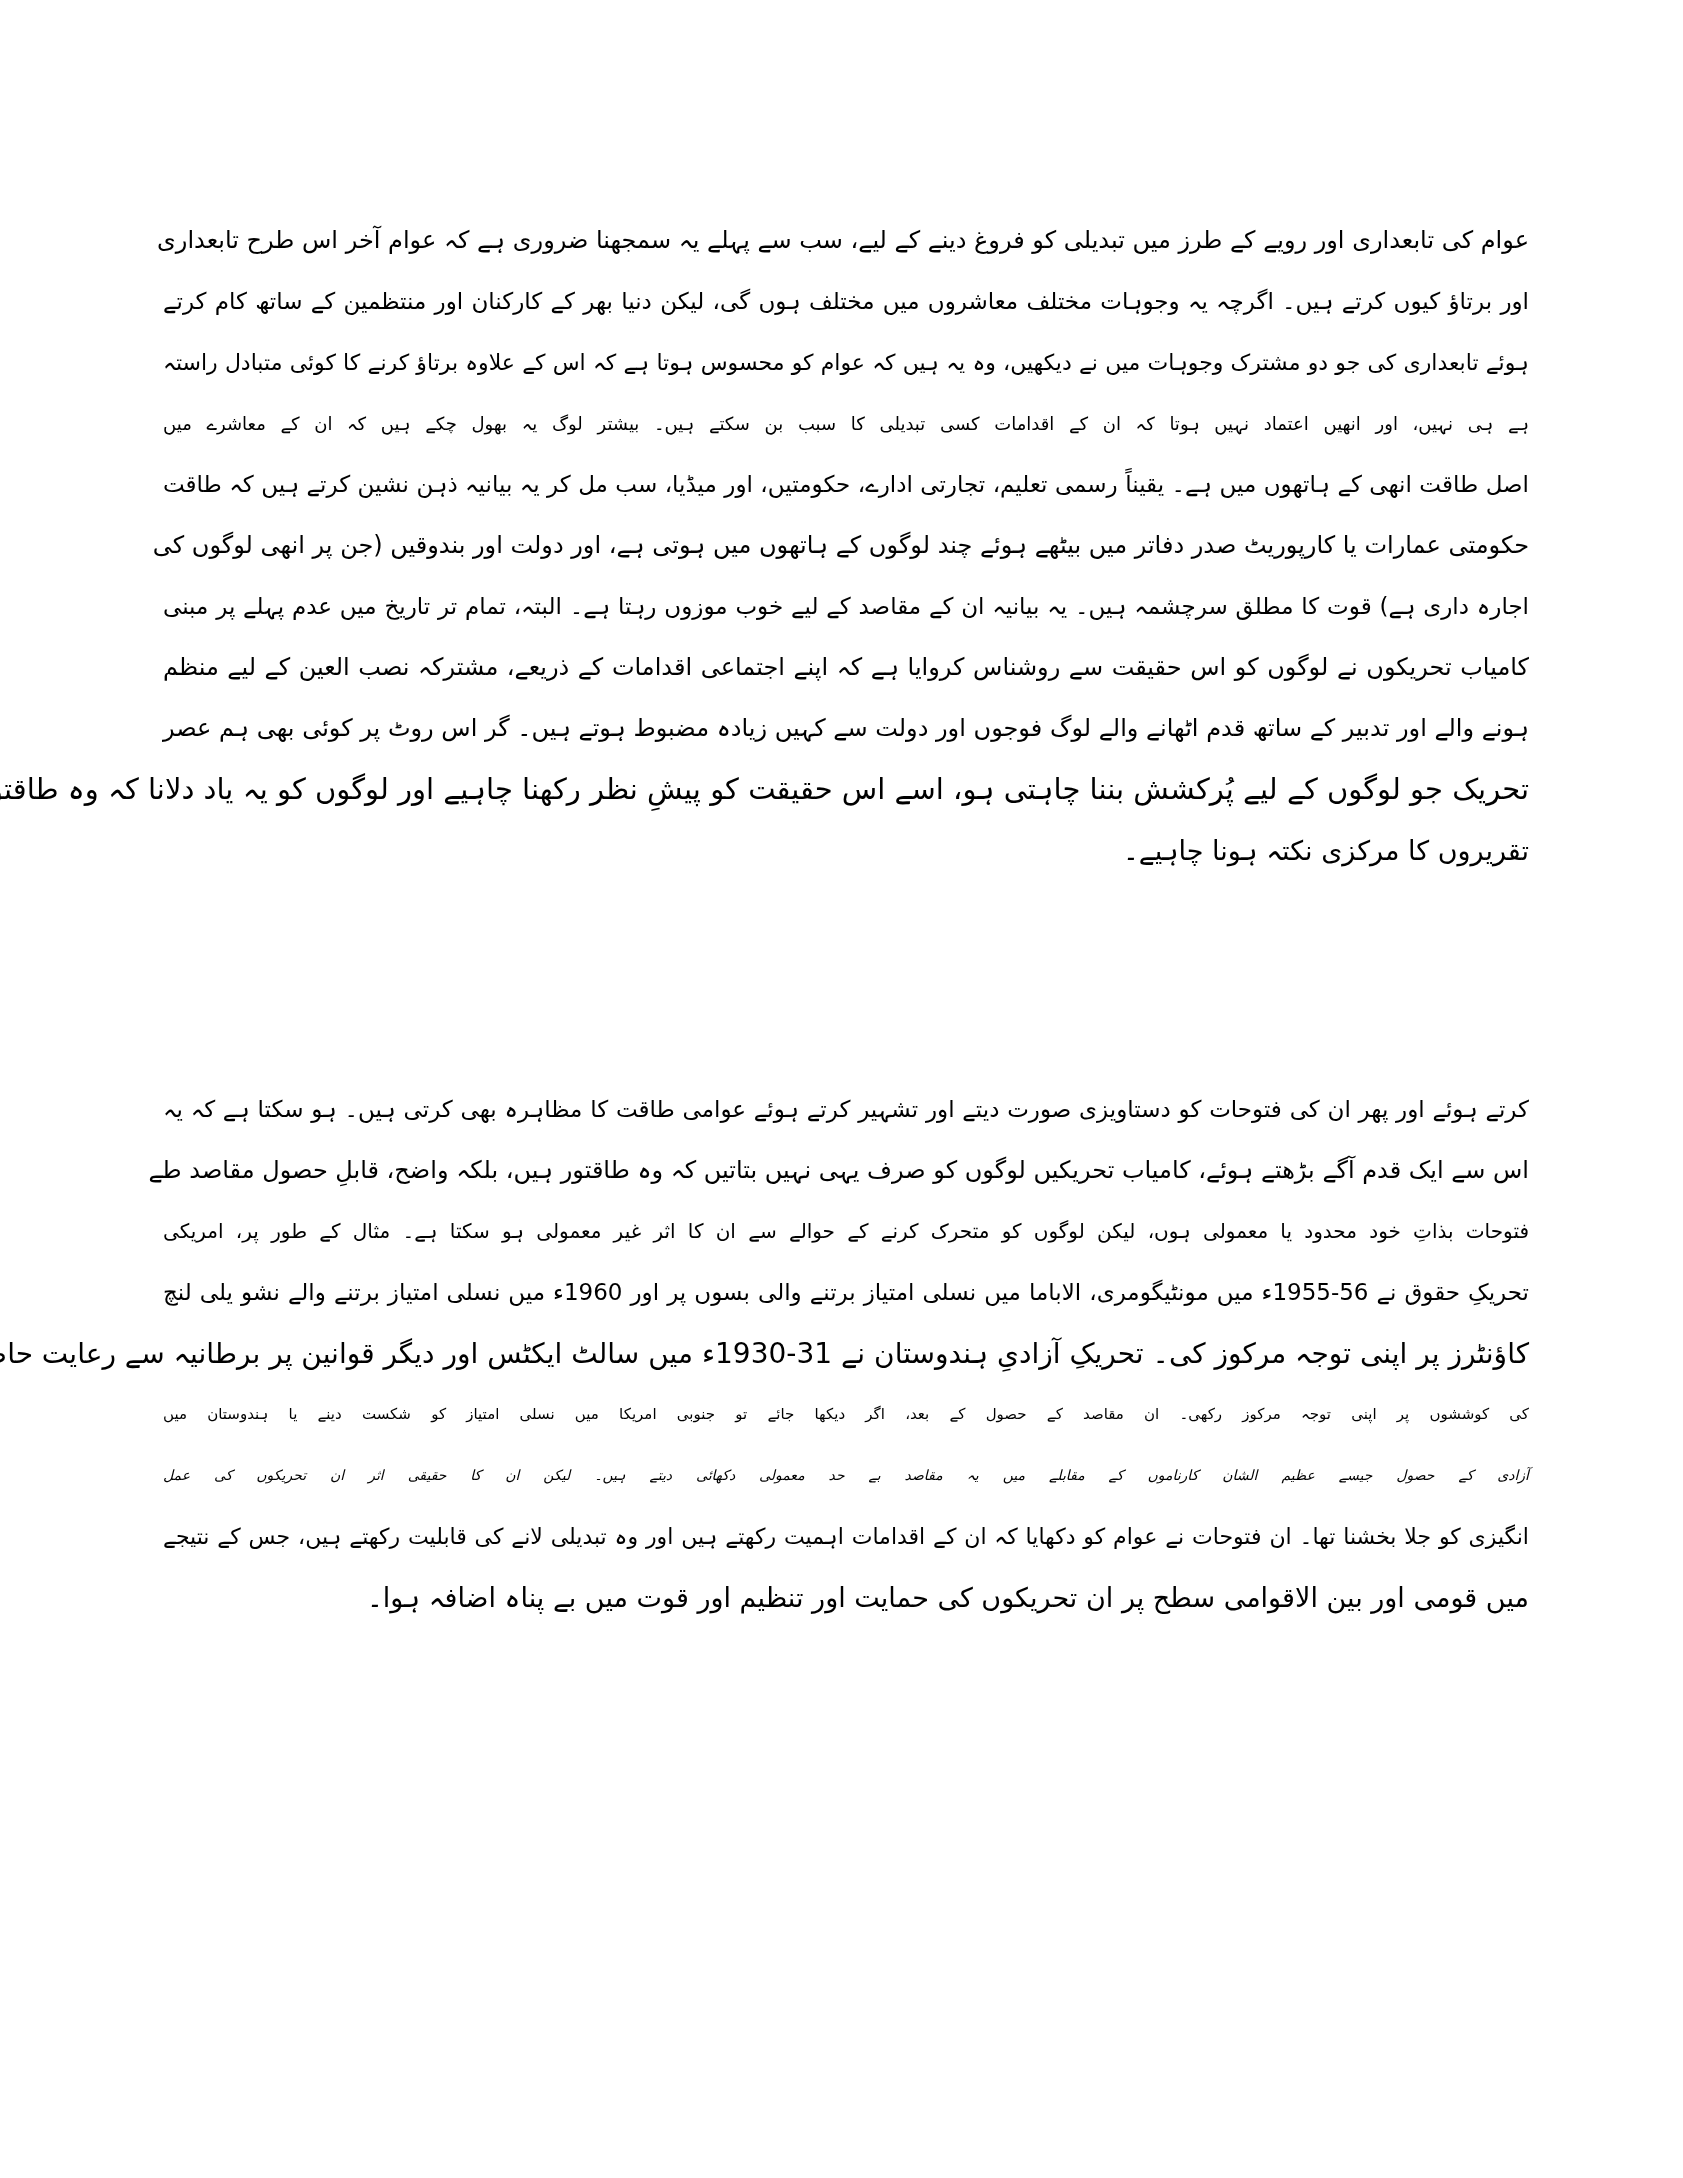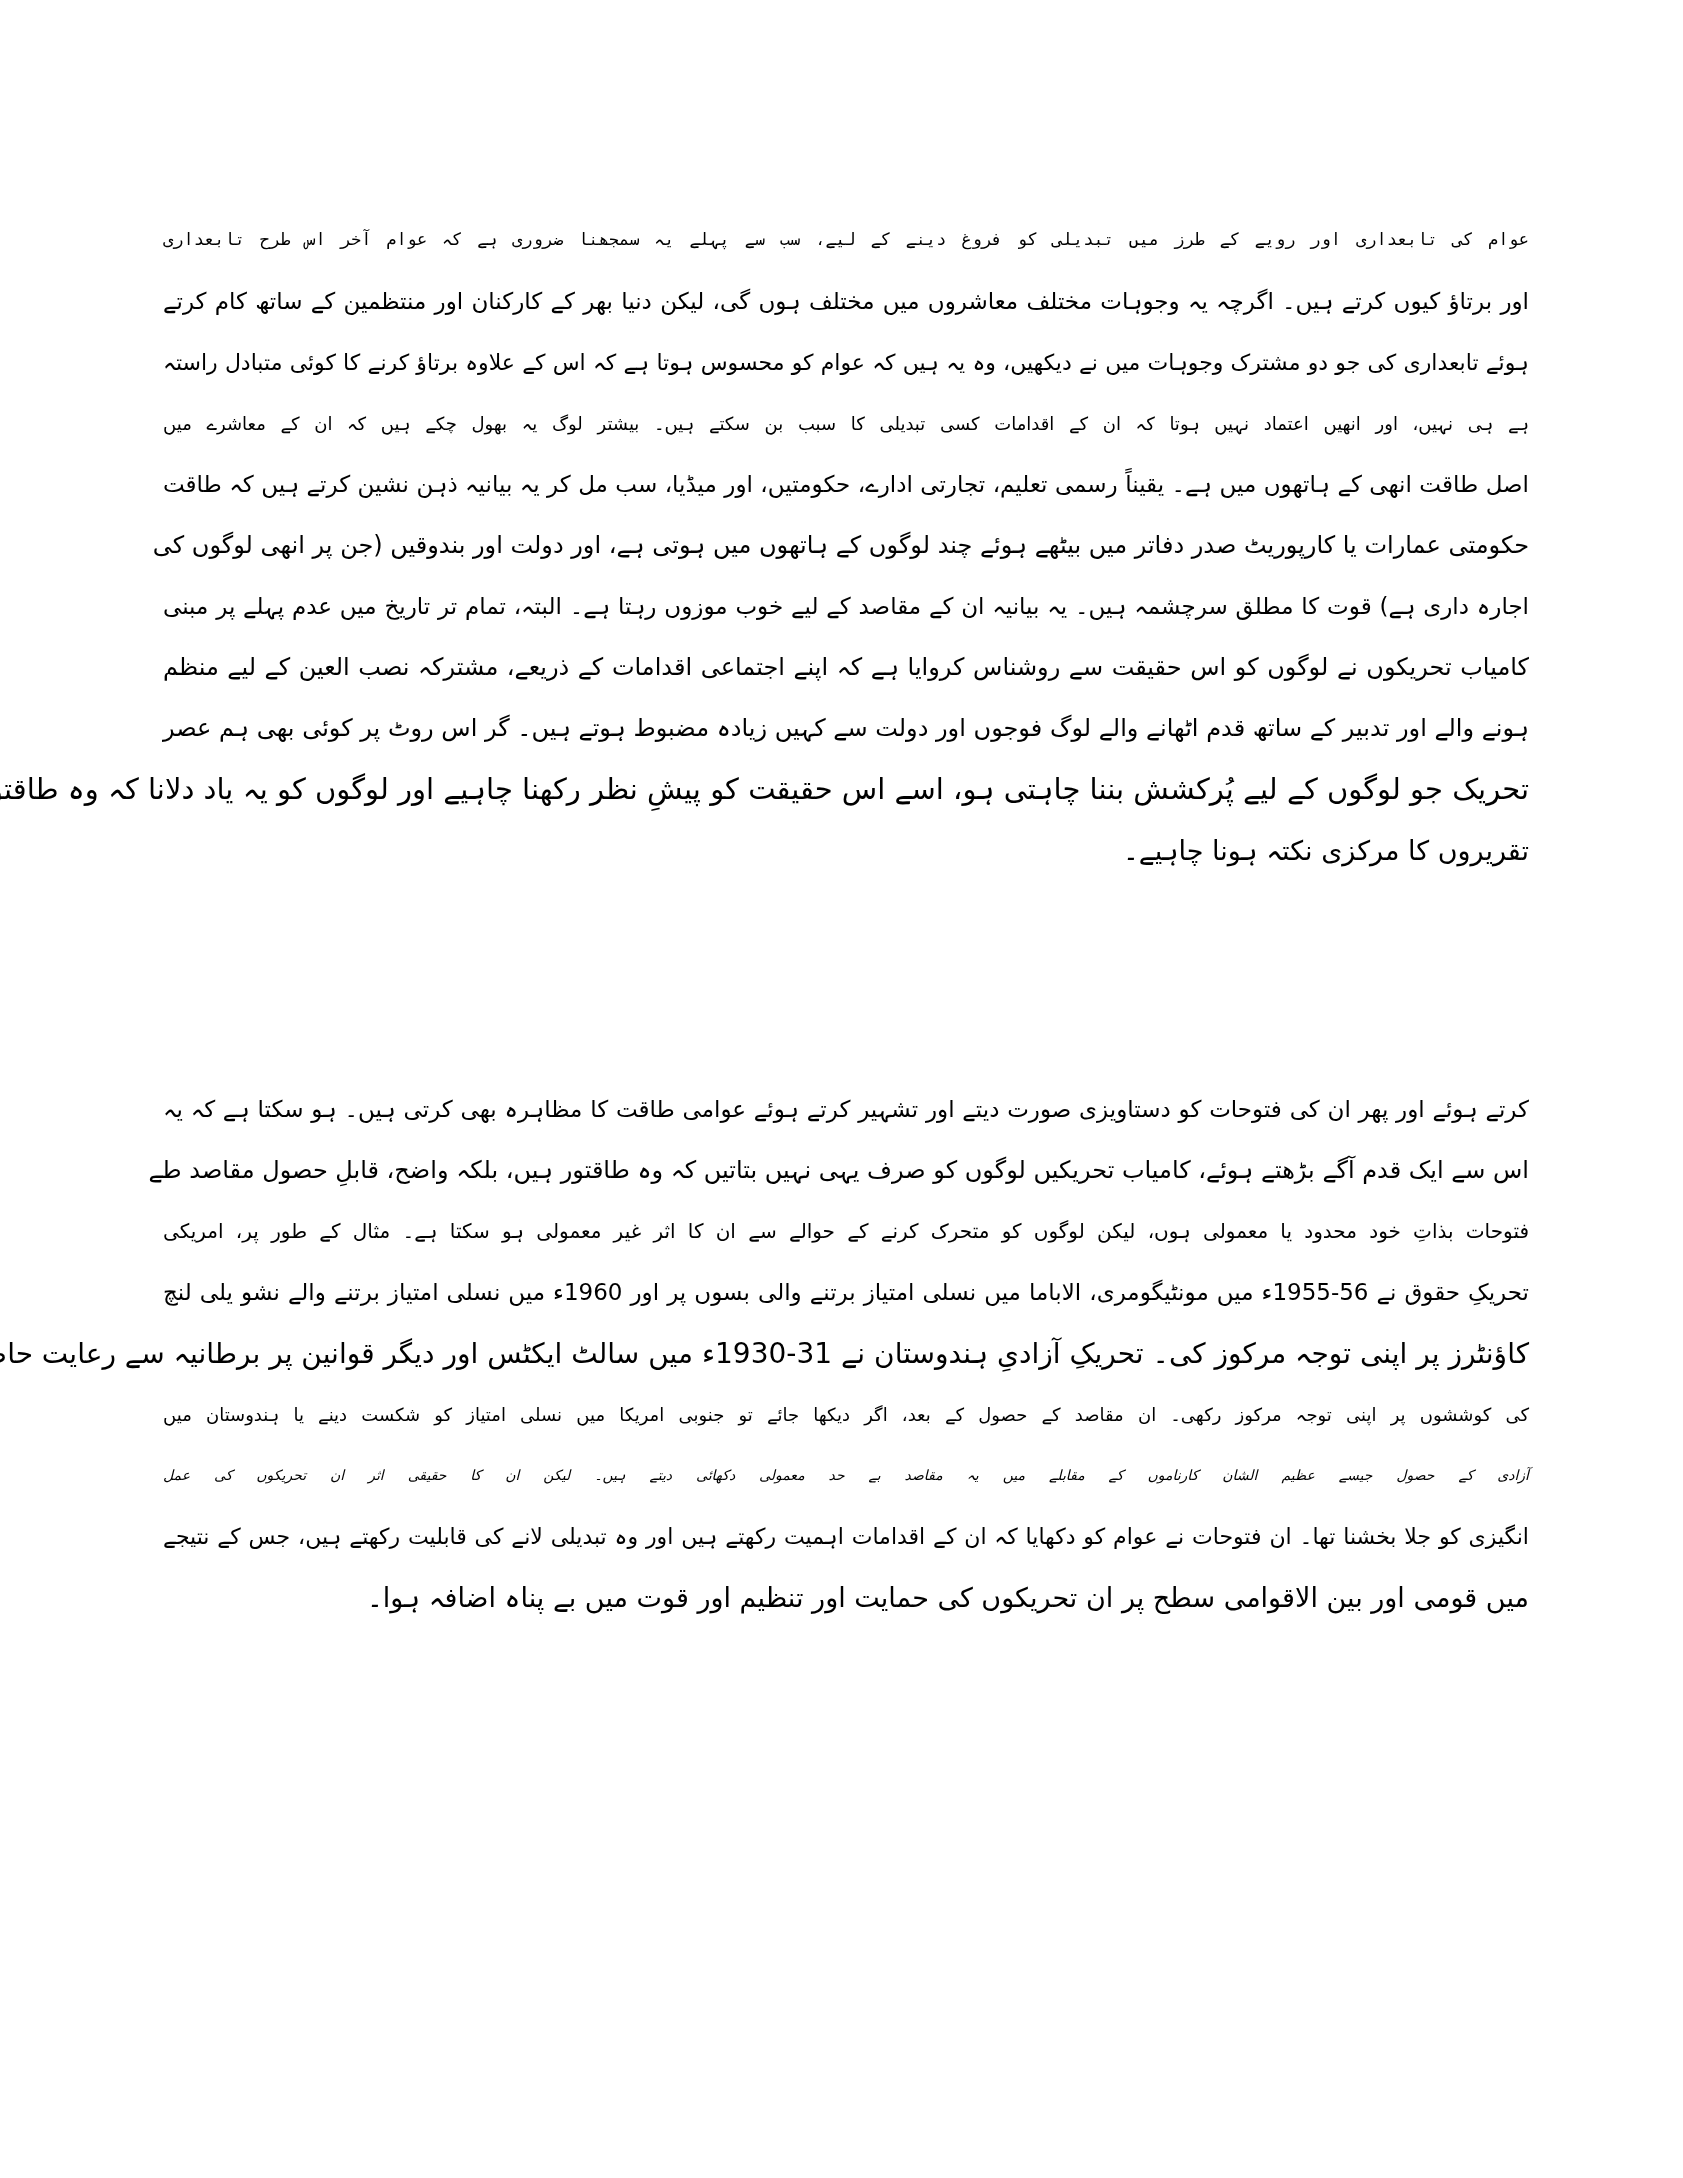--- a/index.html
+++ b/index.html
@@ -46,39 +46,39 @@
     .line.last {
       text-align-last: right;
     }
   </style>
 </head>
 <body>
 
 <div class="page">
 
   <div class="text-block para1">
-    <span class="line" style="white-space: nowrap; display: block; font-size: 17px; font-family: Liberation Mono, monospace;">عوام کی تابعداری اور رویے کے طرز میں تبدیلی کو فروغ دینے کے لیے، سب سے پہلے یہ سمجھنا ضروری ہے کہ عوام آخر اس طرح تابعداری</span>
+    <span class="line" style="white-space: nowrap; display: block; font-size: 24px;">عوام کی تابعداری اور رویے کے طرز میں تبدیلی کو فروغ دینے کے لیے، سب سے پہلے یہ سمجھنا ضروری ہے کہ عوام آخر اس طرح تابعداری</span>
     <span class="line" style="white-space: nowrap; display: block; font-size: 23px;">اور برتاؤ کیوں کرتے ہیں۔ اگرچہ یہ وجوہات مختلف معاشروں میں مختلف ہوں گی، لیکن دنیا بھر کے کارکنان اور منتظمین کے ساتھ کام کرتے</span>
     <span class="line" style="white-space: nowrap; display: block; font-size: 22px;">ہوئے تابعداری کی جو دو مشترک وجوہات میں نے دیکھیں، وہ یہ ہیں کہ عوام کو محسوس ہوتا ہے کہ اس کے علاوہ برتاؤ کرنے کا کوئی متبادل راستہ</span>
     <span class="line" style="white-space: nowrap; display: block; font-size: 18px;">ہے ہی نہیں، اور انھیں اعتماد نہیں ہوتا کہ ان کے اقدامات کسی تبدیلی کا سبب بن سکتے ہیں۔ بیشتر لوگ یہ بھول چکے ہیں کہ ان کے معاشرے میں</span>
     <span class="line" style="white-space: nowrap; display: block; font-size: 23px;">اصل طاقت انھی کے ہاتھوں میں ہے۔ یقیناً رسمی تعلیم، تجارتی ادارے، حکومتیں، اور میڈیا، سب مل کر یہ بیانیہ ذہن نشین کرتے ہیں کہ طاقت</span>
     <span class="line" style="white-space: nowrap; display: block; font-size: 24px;">حکومتی عمارات یا کارپوریٹ صدر دفاتر میں بیٹھے ہوئے چند لوگوں کے ہاتھوں میں ہوتی ہے، اور دولت اور بندوقیں (جن پر انھی لوگوں کی</span>
     <span class="line" style="white-space: nowrap; display: block; font-size: 23px;">اجارہ داری ہے) قوت کا مطلق سرچشمہ ہیں۔ یہ بیانیہ ان کے مقاصد کے لیے خوب موزوں رہتا ہے۔ البتہ، تمام تر تاریخ میں عدم پہلے پر مبنی</span>
     <span class="line" style="white-space: nowrap; display: block; font-size: 24px;">کامیاب تحریکوں نے لوگوں کو اس حقیقت سے روشناس کروایا ہے کہ اپنے اجتماعی اقدامات کے ذریعے، مشترکہ نصب العین کے لیے منظم</span>
     <span class="line" style="white-space: nowrap; display: block; font-size: 24px;">ہونے والے اور تدبیر کے ساتھ قدم اٹھانے والے لوگ فوجوں اور دولت سے کہیں زیادہ مضبوط ہوتے ہیں۔ گر اس روٹ پر کوئی بھی ہم عصر</span>
     <span class="line" style="white-space: nowrap; display: block; font-size: 29px;">تحریک جو لوگوں کے لیے پُرکشش بننا چاہتی ہو، اسے اس حقیقت کو پیشِ نظر رکھنا چاہیے اور لوگوں کو یہ یاد دلانا کہ وہ طاقتور ہیں، اس کی</span>
     <span class="line last" style="white-space: nowrap; display: block;">تقریروں کا مرکزی نکتہ ہونا چاہیے۔</span>
   </div>
 
   <div class="text-block para2">
     <span class="line" style="white-space: nowrap; display: block; font-size: 23px;">کرتے ہوئے اور پھر ان کی فتوحات کو دستاویزی صورت دیتے اور تشہیر کرتے ہوئے عوامی طاقت کا مظاہرہ بھی کرتی ہیں۔ ہو سکتا ہے کہ یہ</span>
     <span class="line" style="white-space: nowrap; display: block; font-size: 24px;">اس سے ایک قدم آگے بڑھتے ہوئے، کامیاب تحریکیں لوگوں کو صرف یہی نہیں بتاتیں کہ وہ طاقتور ہیں، بلکہ واضح، قابلِ حصول مقاصد طے</span>
     <span class="line" style="white-space: nowrap; display: block; font-size: 20px;">فتوحات بذاتِ خود محدود یا معمولی ہوں، لیکن لوگوں کو متحرک کرنے کے حوالے سے ان کا اثر غیر معمولی ہو سکتا ہے۔ مثال کے طور پر، امریکی</span>
     <span class="line" style="white-space: nowrap; display: block; font-size: 23px;">تحریکِ حقوق نے 56-1955ء میں مونٹیگومری، الاباما میں نسلی امتیاز برتنے والی بسوں پر اور 1960ء میں نسلی امتیاز برتنے والے نشو یلی لنچ</span>
     <span class="line" style="white-space: nowrap; display: block; font-size: 28px;">کاؤنٹرز پر اپنی توجہ مرکوز کی۔ تحریکِ آزادیِ ہندوستان نے 31-1930ء میں سالٹ ایکٹس اور دیگر قوانین پر برطانیہ سے رعایت حاصل کرنے</span>
-    <span class="line" style="white-space: nowrap; display: block; font-size: 18px;">کی کوششوں پر اپنی توجہ مرکوز رکھی۔ ان مقاصد کے حصول کے بعد، اگر دیکھا جائے تو جنوبی امریکا میں نسلی امتیاز کو شکست دینے یا ہندوستان میں</span>
+    <span class="line" style="white-space: nowrap; display: block; font-size: 15px;">کی کوششوں پر اپنی توجہ مرکوز رکھی۔ ان مقاصد کے حصول کے بعد، اگر دیکھا جائے تو جنوبی امریکا میں نسلی امتیاز کو شکست دینے یا ہندوستان میں</span>
     <span class="line" style="white-space: nowrap; display: block; font-size: 14px; font-style: italic;">آزادی کے حصول جیسے عظیم الشان کارناموں کے مقابلے میں یہ مقاصد بے حد معمولی دکھائی دیتے ہیں۔ لیکن ان کا حقیقی اثر ان تحریکوں کی عمل</span>
     <span class="line" style="white-space: nowrap; display: block; font-size: 22px;">انگیزی کو جلا بخشنا تھا۔ ان فتوحات نے عوام کو دکھایا کہ ان کے اقدامات اہمیت رکھتے ہیں اور وہ تبدیلی لانے کی قابلیت رکھتے ہیں، جس کے نتیجے</span>
     <span class="line last" style="white-space: nowrap; display: block;">میں قومی اور بین الاقوامی سطح پر ان تحریکوں کی حمایت اور تنظیم اور قوت میں بے پناہ اضافہ ہوا۔</span>
   </div>
 
 </div>
 
 
 </body></html>

